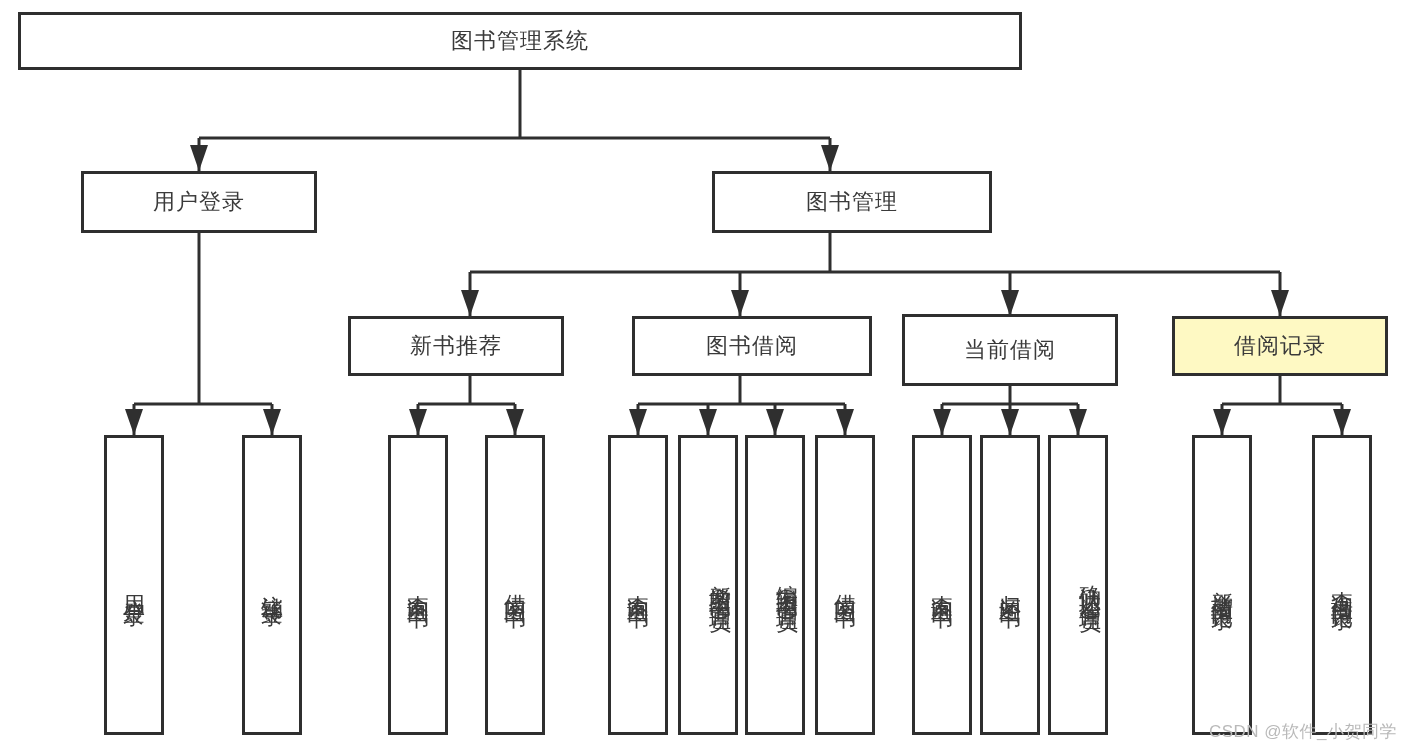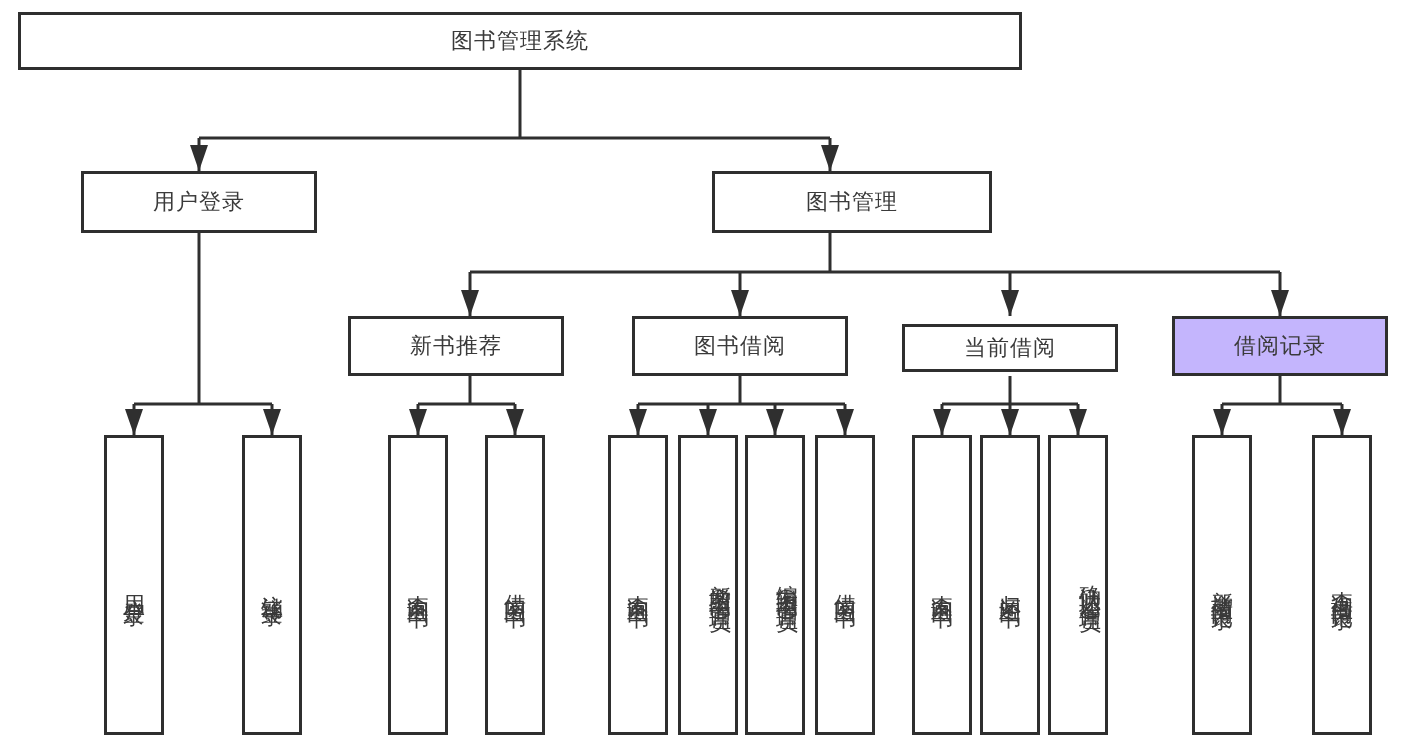--- a/index.html
+++ b/index.html
@@ -111,27 +111,27 @@
       </div>
       <div class="node horizontal" style="left: 81px; top: 171px; width: 236px; height: 62px; border-color: rgb(47, 47, 47); background: rgb(255, 255, 255); color: rgb(58, 58, 58);">
         <span class="label">用户登录</span>
       </div>
       <div class="node horizontal" style="left: 712px; top: 171px; width: 280px; height: 62px; border-color: rgb(47, 47, 47); background: rgb(255, 255, 255); color: rgb(58, 58, 58);">
         <span class="label">图书管理</span>
       </div>
       <div class="node horizontal" style="left: 348px; top: 316px; width: 216px; height: 60px; border-color: rgb(47, 47, 47); background: rgb(255, 255, 255); color: rgb(58, 58, 58);">
         <span class="label">新书推荐</span>
       </div>
-      <div class="node horizontal" style="left: 632px; top: 316px; width: 216px; height: 60px; border-color: rgb(47, 47, 47); background: rgb(255, 255, 255); color: rgb(58, 58, 58);">
+      <div class="node horizontal" style="left: 632px; top: 316px; width: 240px; height: 60px; border-color: rgb(47, 47, 47); background: rgb(255, 255, 255); color: rgb(58, 58, 58);">
         <span class="label">图书借阅</span>
       </div>
-      <div class="node horizontal" style="left: 902px; top: 324px; width: 216px; height: 48px; border-color: rgb(47, 47, 47); background: rgb(255, 255, 255); color: rgb(58, 58, 58);">
+      <div class="node horizontal" style="left: 902px; top: 314px; width: 216px; height: 72px; border-color: rgb(47, 47, 47); background: rgb(255, 255, 255); color: rgb(58, 58, 58);">
         <span class="label">当前借阅</span>
       </div>
-      <div class="node horizontal" style="left: 1172px; top: 316px; width: 216px; height: 60px; border-color: rgb(47, 47, 47); background: #c4b5fd; color: rgb(58, 58, 58);">
+      <div class="node horizontal" style="left: 1172px; top: 316px; width: 216px; height: 60px; border-color: rgb(47, 47, 47); background: #fef9c3; color: rgb(58, 58, 58);">
         <span class="label">借阅记录</span>
       </div>
       <div class="node vertical align-center" style="left: 104px; top: 435px; width: 60px; height: 300px; border-color: rgb(47, 47, 47); background: rgb(255, 255, 255); color: rgb(58, 58, 58);">
         <span class="label">用户登录</span>
       </div>
       <div class="node vertical align-center" style="left: 242px; top: 435px; width: 60px; height: 300px; border-color: rgb(47, 47, 47); background: rgb(255, 255, 255); color: rgb(58, 58, 58);">
         <span class="label">注销登录</span>
       </div>
       <div class="node vertical align-center" style="left: 388px; top: 435px; width: 60px; height: 300px; border-color: rgb(47, 47, 47); background: rgb(255, 255, 255); color: rgb(58, 58, 58);">
         <span class="label">查询图书</span>
@@ -161,13 +161,14 @@
         <span class="label">确认归还（管理员）</span>
       </div>
       <div class="node vertical align-center" style="left: 1192px; top: 435px; width: 60px; height: 300px; border-color: rgb(47, 47, 47); background: rgb(255, 255, 255); color: rgb(58, 58, 58);">
         <span class="label">新增借阅记录</span>
       </div>
       <div class="node vertical align-center" style="left: 1312px; top: 435px; width: 60px; height: 300px; border-color: rgb(47, 47, 47); background: rgb(255, 255, 255); color: rgb(58, 58, 58);">
         <span class="label">查询借阅记录</span>
       </div>
     </div>
 
+  <div id="watermark">CSDN @软件_小贺同学</div>
 </div>
 
 </body></html>

